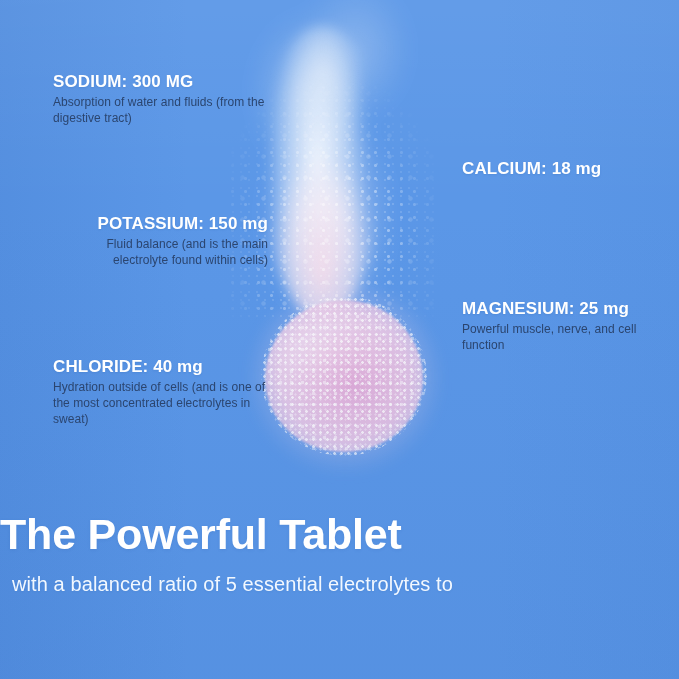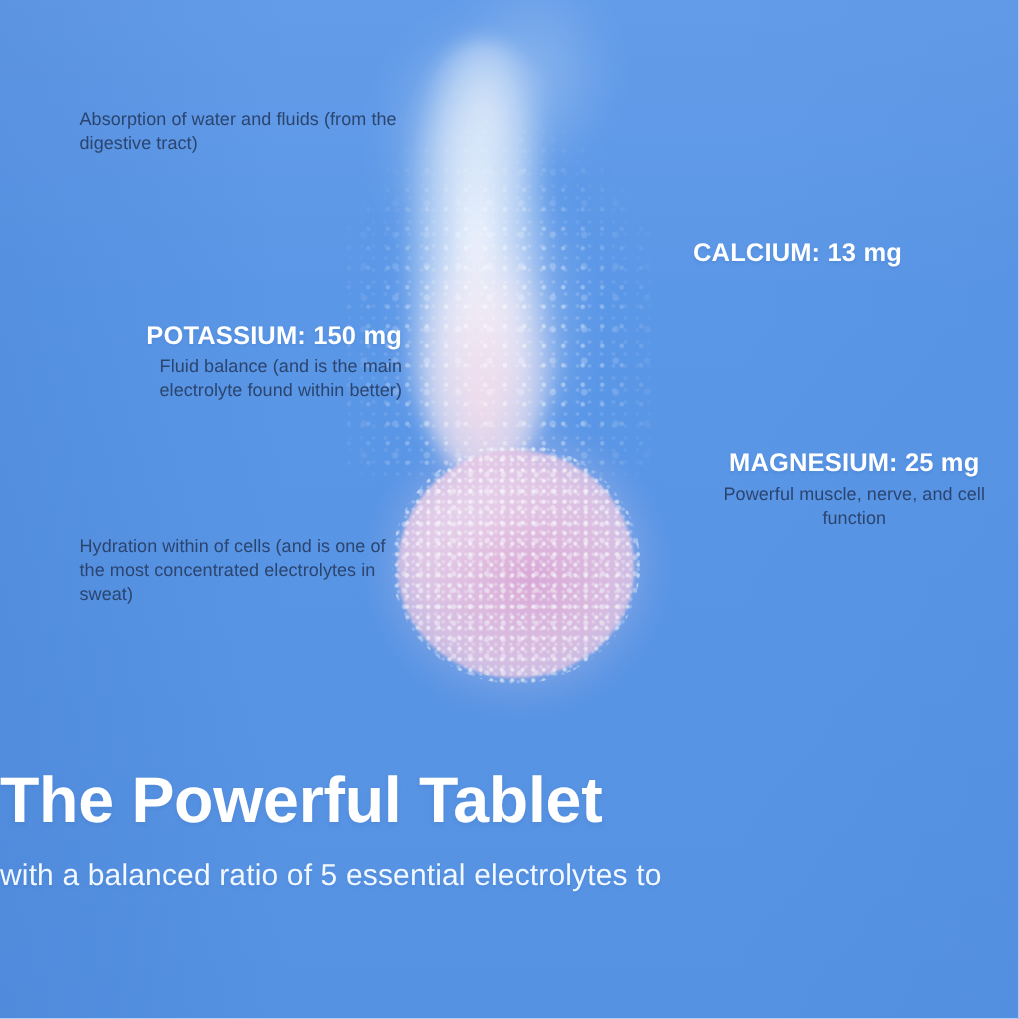--- a/index.html
+++ b/index.html
@@ -147,21 +147,21 @@
     color: #2b456f;
     line-height: 1.33;
     margin: 0;
     letter-spacing: 0.05px;
   }
 
   #fact-sodium    { left: 53px;  top: 72px;  width: 215px; }
   #fact-potassium { left: 53px;  top: 214px; width: 215px; text-align: right; }
   #fact-chloride  { left: 53px;  top: 357px; width: 222px; }
   #fact-calcium   { left: 462px; top: 159px; width: 215px; }
-  #fact-magnesium { left: 462px; top: 299px; width: 215px; text-align: center; }
+  #fact-magnesium { left: 462px; top: 299px; width: 215px; }
 
   
   #footer {
     position: absolute;
     left: 0;
     right: 0;
     top: 513px;
     text-align: left;
   }
   #headline {
@@ -175,21 +175,21 @@
   }
   .subline {
     font-size: 20px;
     font-weight: normal;
     color: #f2f8ff;
     line-height: 1.42;
     margin: 0;
     letter-spacing: 0.1px;
     text-shadow: 0 1px 2px rgba(45,95,170,0.12);
   }
-  #sub1 { margin-top: 14px; }
+  #sub1 { margin-top: 14px; padding-left: 12px; }
 </style>
 </head>
 <body>
 
 <div id="stage">
 
   <div id="plume">
     <div class="haze"></div>
     <div class="core"></div>
   </div>
@@ -197,34 +197,36 @@
 
   <div id="tablet-wrap">
     <div id="tablet-glow"></div>
     <div id="tablet"></div>
     <div id="tablet-fizz"></div>
   </div>
 
   <div id="vignette"></div>
 
   <div class="fact" id="fact-sodium">
+    <p class="fact-title">SODIUM: 300 MG</p>
     <p class="fact-body">Absorption of water and fluids (from the digestive tract)</p>
   </div>
 
   <div class="fact" id="fact-potassium">
     <p class="fact-title">POTASSIUM: 150 mg</p>
-    <p class="fact-body">Fluid balance (and is the main electrolyte found within better)</p>
+    <p class="fact-body">Fluid balance (and is the main electrolyte found within cells)</p>
   </div>
 
   <div class="fact" id="fact-chloride">
-    <p class="fact-body">Hydration within of cells (and is one of the most concentrated electrolytes in sweat)</p>
+    <p class="fact-title">CHLORIDE: 40 mg</p>
+    <p class="fact-body">Hydration outside of cells (and is one of the most concentrated electrolytes in sweat)</p>
   </div>
 
   <div class="fact" id="fact-calcium">
-    <p class="fact-title">CALCIUM: 13 mg</p>
+    <p class="fact-title">CALCIUM: 18 mg</p>
   </div>
 
   <div class="fact" id="fact-magnesium">
     <p class="fact-title">MAGNESIUM: 25 mg</p>
     <p class="fact-body">Powerful muscle, nerve, and cell function</p>
   </div>
 
   <div id="footer">
     <p id="headline">The Powerful Tablet</p>
     <p class="subline" id="sub1">with a balanced ratio of 5 essential electrolytes to</p>

